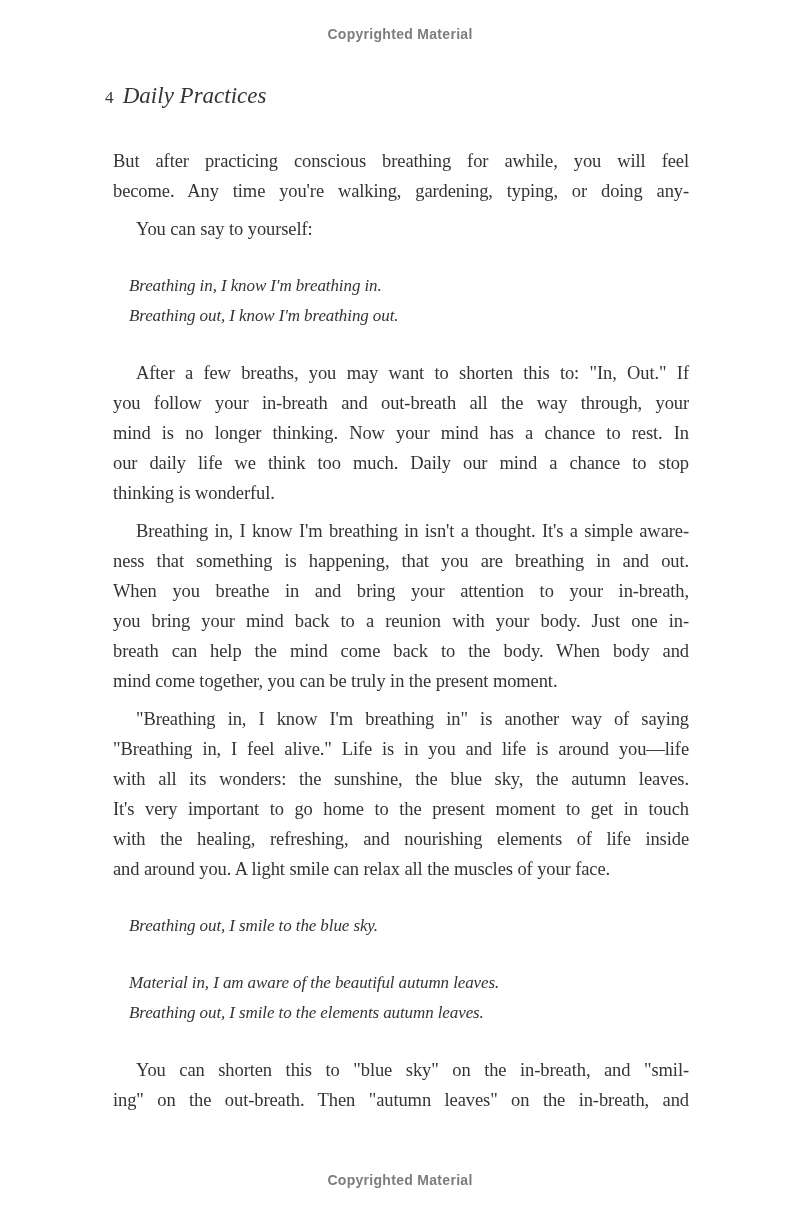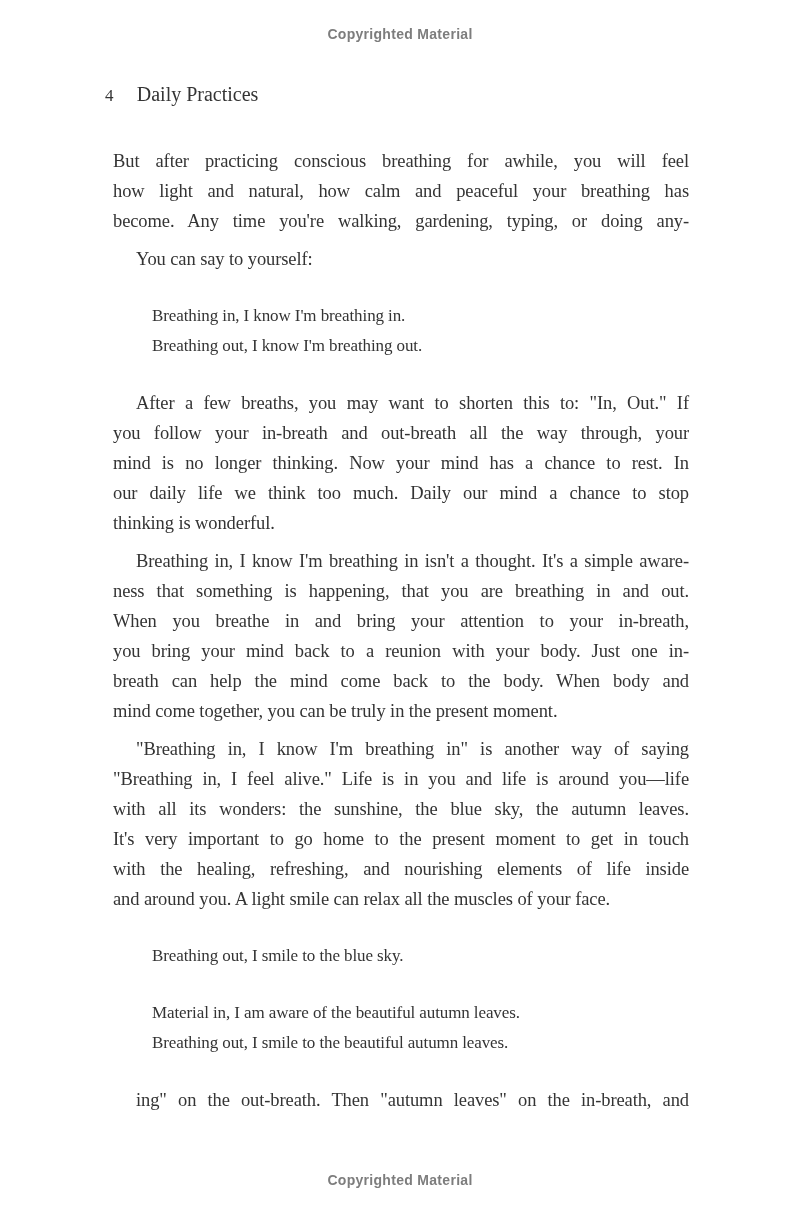--- a/index.html
+++ b/index.html
@@ -32,63 +32,64 @@
     top: 83px;
     left: 105px;
     font-size: 17px;
   }
   .running-header .pagenum {
     display: inline-block;
     font-style: normal;
   }
   .running-header .booktitle {
     display: inline-block;
-    margin-left: 19px;
-    font-size: 20px;
+    margin-left: 5px;
+    font-style: italic;
+    font-size: 23px;
   }
   .page-body {
     position: absolute;
     top: 138px;
     left: 105px;
     width: 592px;
     font-size: 18.5px;
     line-height: 30px;
     letter-spacing: -0.1px;
   }
   .paragraph { margin: 8px; }
   .paragraph .tline.just {
     text-align: justify;
     text-align-last: justify;
   }
   .paragraph.indent .tline:first-child {
     text-indent: 23px;
   }
   .verse {
+    font-style: italic;
     font-size: 17px;
-    margin: 27px 0 27px 47px;
+    margin: 27px 0 27px 24px;
   }
   .verse .tline { text-align: left; }
   .ital { }
 </style>
 </head>
 <body>
 
 <div class="page">
 
   <div class="copyright top" style="color: rgb(125, 125, 125);">Copyrighted Material</div>
 
   <div class="running-header" style="color: rgb(52, 52, 52);">
     <span class="pagenum">4</span>
     <span class="booktitle">Daily Practices</span>
   </div>
 
   <div class="page-body" id="page-body" style="color: rgb(52, 52, 52);">
       <div class="paragraph">
         <div class="tline just"><span>But after practicing conscious breathing for awhile, you will feel</span></div>
-        <div class="tline just"><span>how light and natural, how calm and peaceful your breathing has</span></div>
         <div class="tline just"><span>become. Any time you're walking, gardening, typing, or doing any-</span></div>
       </div>
       <div class="paragraph indent">
         <div class="tline"><span>You can say to yourself:</span></div>
       </div>
       <div class="verse">
         <div class="tline"><span>Breathing in, I know I'm breathing in.</span></div>
         <div class="tline"><span>Breathing out, I know I'm breathing out.</span></div>
       </div>
       <div class="paragraph indent">
@@ -112,22 +113,23 @@
         <div class="tline just"><span>with all its wonders: the sunshine, the blue sky, the autumn leaves.</span></div>
         <div class="tline just"><span>It's very important to go home to the present moment to get in touch</span></div>
         <div class="tline just"><span>with the healing, refreshing, and nourishing elements of life inside</span></div>
         <div class="tline"><span>and around you. A light smile can relax all the muscles of your face.</span></div>
       </div>
       <div class="verse">
         <div class="tline"><span>Breathing out, I smile to the blue sky.</span></div>
       </div>
       <div class="verse">
         <div class="tline"><span>Material in, I am aware of the beautiful autumn leaves.</span></div>
-        <div class="tline"><span>Breathing out, I smile to the beautiful autumn leaves.</span></div>
+        <div class="tline"><span>Breathing out, I smile to the elements autumn leaves.</span></div>
       </div>
       <div class="paragraph indent">
+        <div class="tline just"><span>You can shorten this to "blue sky" on the in-breath, and "smil-</span></div>
         <div class="tline just"><span>ing" on the out-breath. Then "autumn leaves" on the in-breath, and</span></div>
       </div>
     </div>
 
   <div class="copyright bottom" style="color: rgb(125, 125, 125);">Copyrighted Material</div>
 
 </div>
 
 </body></html>

